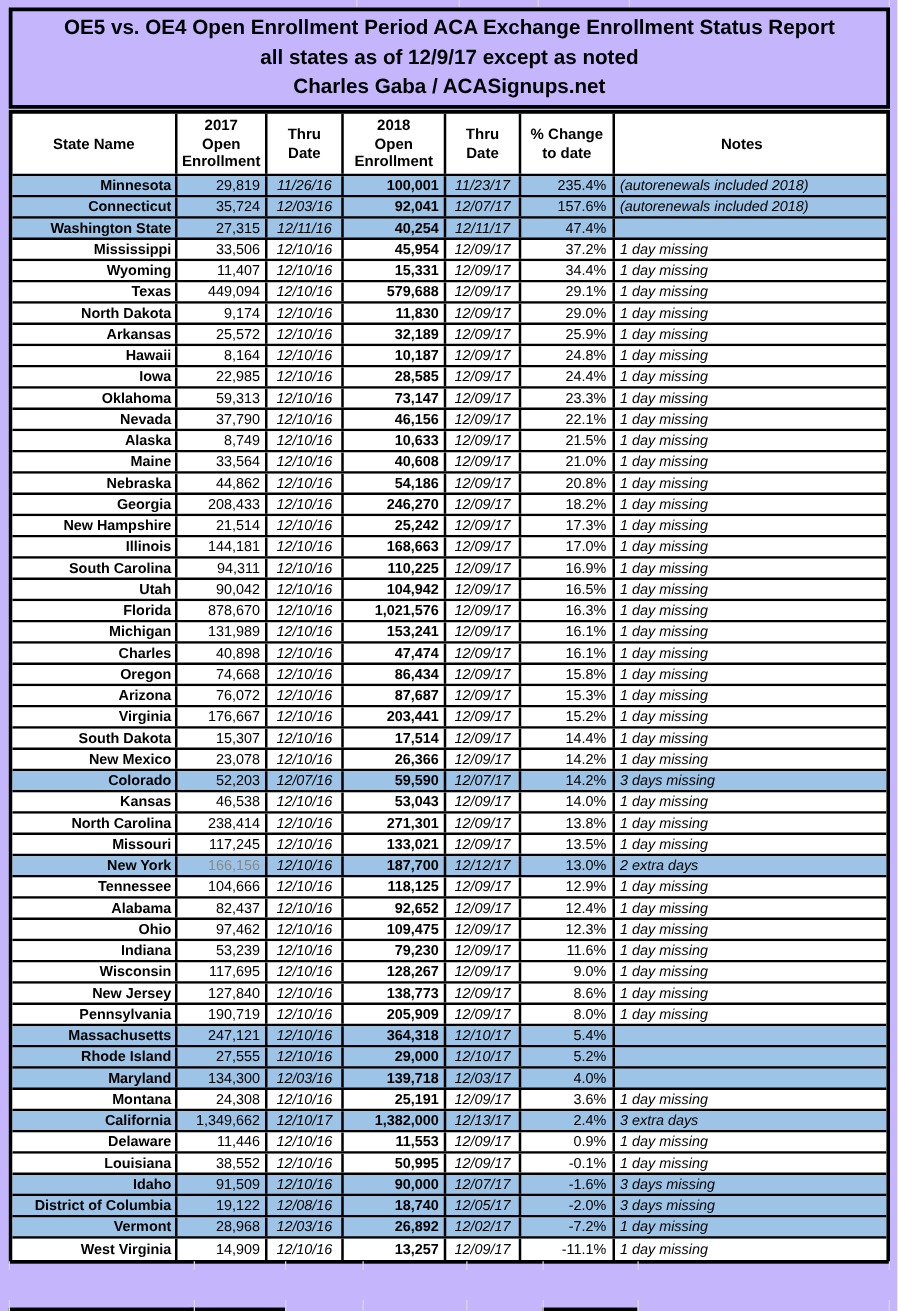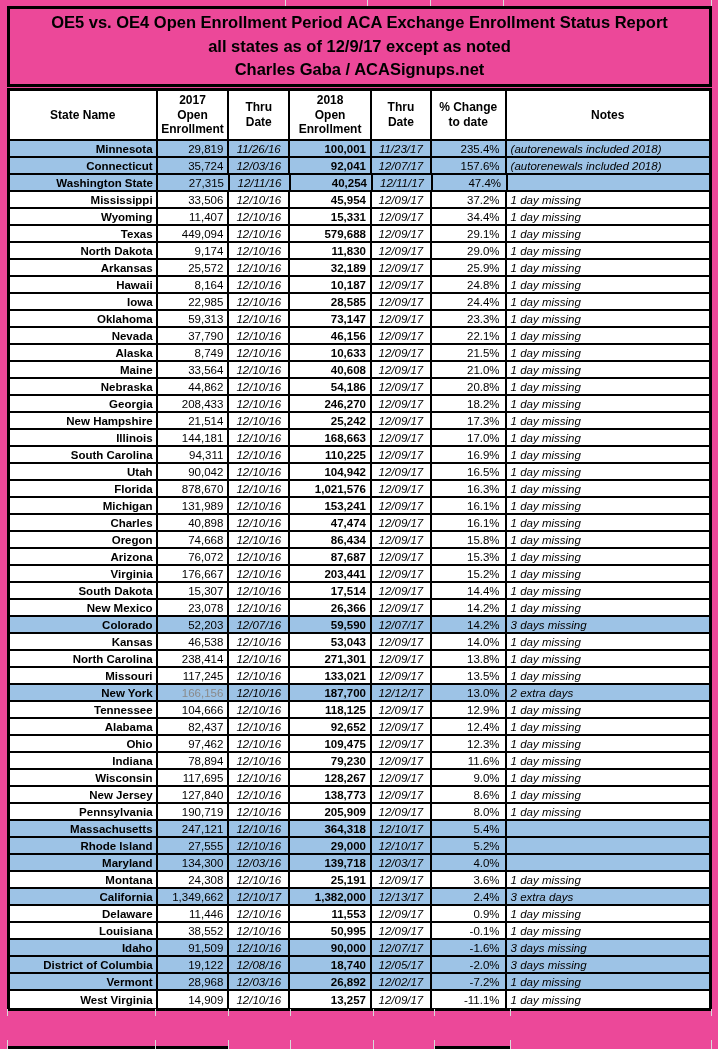--- a/index.html
+++ b/index.html
@@ -1,35 +1,35 @@
 <!DOCTYPE html>
 <html><head>
 <meta charset="utf-8">
 <style>
   html,body{margin:0;padding:0;background:#fff;}
-  .sheet{position:relative;width:718px;height:1049px;background:#ec4899;
+  .sheet{position:relative;width:718px;height:1049px;background:#c4b5fd;
          font-family:"Liberation Sans",sans-serif;color:#000;overflow:hidden;}
   .vline{position:absolute;top:0;bottom:0;width:1px;background:#d9d9d9;}
   .strip{position:absolute;left:0;width:718px;}
 
   
   .titlebox{position:absolute;left:7px;top:6px;width:705px;height:81px;border:3px solid #000;
             box-sizing:border-box;display:flex;flex-direction:column;justify-content:center;
             align-items:center;text-align:center;font-weight:bold;font-size:16.5px;line-height:1.45;}
 
   
   .tbl{position:absolute;left:7px;top:88px;width:705px;border:3px solid #000;box-sizing:border-box;background:#fff;}
   .hrow{display:flex;height:50px;box-sizing:border-box;border-bottom:2px solid #000;font-weight:bold;font-size:12px;}
   .hcell{display:flex;align-items:center;justify-content:center;text-align:center;white-space:pre-line;
          border-right:2px solid #000;box-sizing:border-box;line-height:1.22;}
   .row{display:flex;height:17px;box-sizing:border-box;border-bottom:2px solid #000;font-size:11.5px;background:#fff;}
   .row:last-child{border-bottom:none;}
   .row.hl{background:#9dc3e6;}
   .cell{display:flex;align-items:center;box-sizing:border-box;border-right:2px solid #000;overflow:hidden;white-space:nowrap;}
-  .w-state{width:148px;} .w-v17{width:72px;} .w-d17{width:61px;}
+  .w-state{width:132px;} .w-v17{width:72px;} .w-d17{width:61px;}
   .w-v18{width:82px;} .w-d18{width:60px;} .w-pct{width:75px;} .w-notes{width:203px;border-right:none;}
   .c-state{justify-content:flex-end;font-weight:bold;padding-right:3px;}
   .c-v17{justify-content:flex-end;padding-right:4px;}
   .c-d17,.c-d18{justify-content:center;font-style:italic;}
   .c-v18{justify-content:flex-end;padding-right:4px;font-weight:bold;}
   .c-pct{justify-content:flex-end;padding-right:5px;}
   .c-notes{justify-content:flex-start;padding-left:4px;font-style:italic;}
   .row.muted2017 .c-v17{color:#8a8a8a;}
 
   
@@ -436,21 +436,21 @@
           <div class="cell w-v17 c-v17">97,462</div>
           <div class="cell w-d17 c-d17">12/10/16</div>
           <div class="cell w-v18 c-v18">109,475</div>
           <div class="cell w-d18 c-d18">12/09/17</div>
           <div class="cell w-pct c-pct">12.3%</div>
           <div class="cell w-notes c-notes">1 day missing</div>
         </div>
 
         <div class="row">
           <div class="cell w-state c-state">Indiana</div>
-          <div class="cell w-v17 c-v17">78,894</div>
+          <div class="cell w-v17 c-v17">53,239</div>
           <div class="cell w-d17 c-d17">12/10/16</div>
           <div class="cell w-v18 c-v18">79,230</div>
           <div class="cell w-d18 c-d18">12/09/17</div>
           <div class="cell w-pct c-pct">11.6%</div>
           <div class="cell w-notes c-notes">1 day missing</div>
         </div>
 
         <div class="row">
           <div class="cell w-state c-state">Wisconsin</div>
           <div class="cell w-v17 c-v17">117,695</div>

